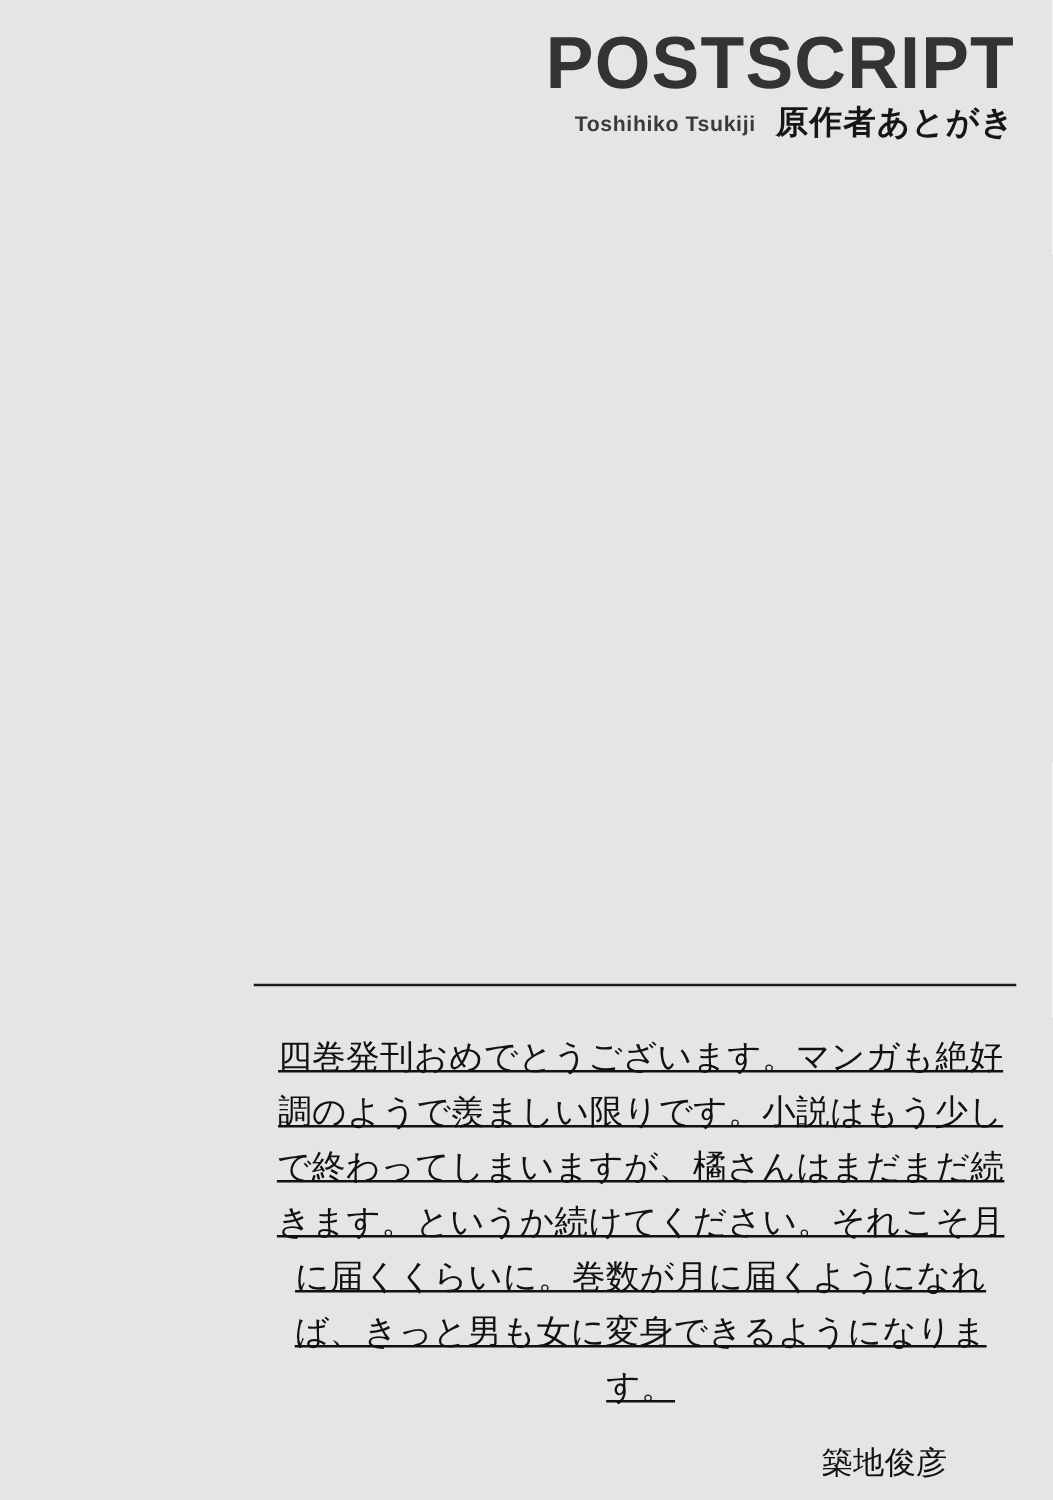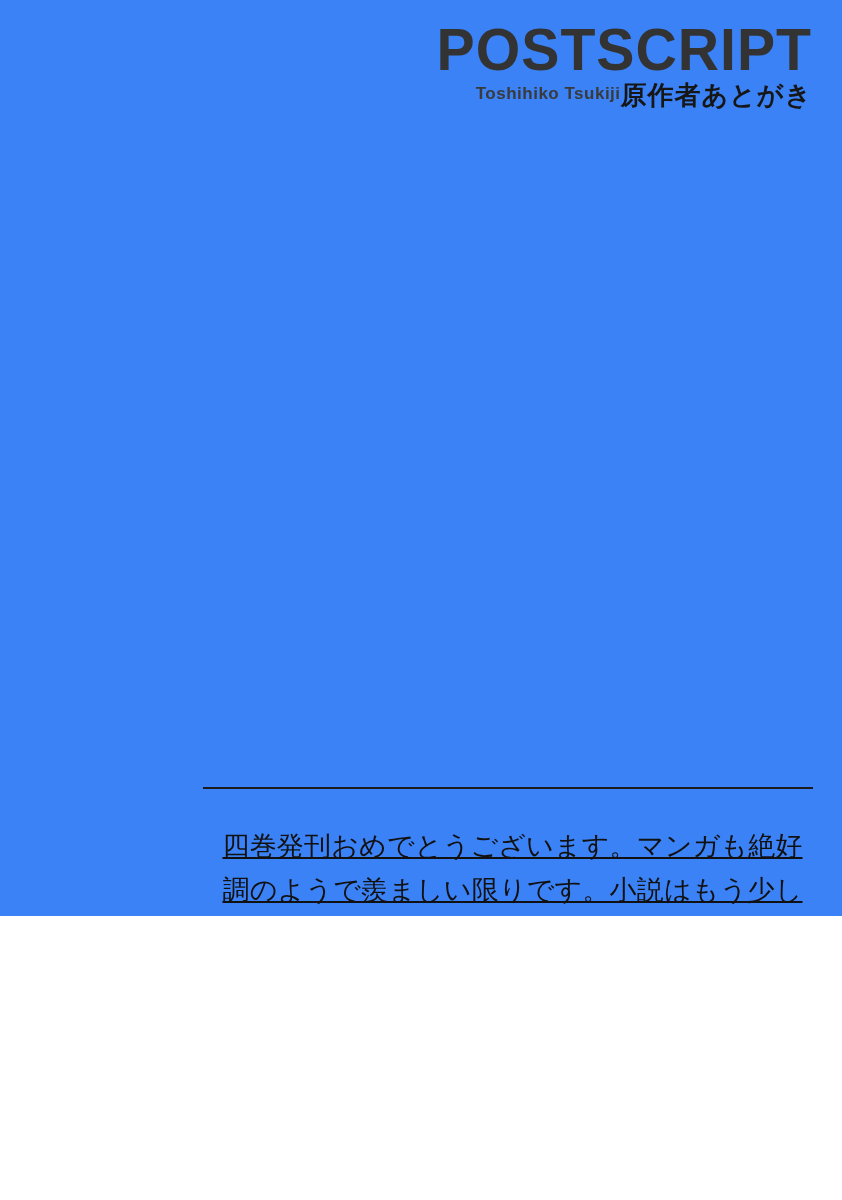--- a/index.html
+++ b/index.html
@@ -3,22 +3,22 @@
 <meta charset="utf-8">
 <style>
   html, body {
     margin: 0;
     padding: 0;
     background: #ffffff;
   }
   .page {
     position: relative;
     width: 842px;
-    height: 916px;
-    background: #3b82f6;
+    height: 1200px;
+    background: #e5e5e5;
     overflow: hidden;
     font-family: "Liberation Sans", sans-serif;
     color: #1a1a1a;
   }
 
   
   .header {
     position: absolute;
     top: 22px;
     right: 30px;
@@ -34,34 +34,34 @@
     color: #333333;
     margin: 0;
     padding: 0;
     text-align: right;
     transform: scaleX(0.97);
     transform-origin: right center;
   }
   .subline {
     display: flex;
     justify-content: flex-end;
-    align-items: flex-start;
+    align-items: flex-end;
     margin-top: 6px;
-    gap: 0;
+    gap: 16px;
   }
   .author-roman {
     font-family: "Liberation Sans", sans-serif;
     font-weight: bold;
     font-size: 17px;
     letter-spacing: 0.5px;
     color: #3a3a3a;
     white-space: nowrap;
   }
   .jp-label {
-    font-family: Liberation Mono, monospace;
+    font-family: Liberation Sans, sans-serif;
     font-weight: bold;
     font-size: 26px;
     letter-spacing: 1px;
     color: #161616;
     white-space: nowrap;
     line-height: 1;
   }
 
   
   .rule {

